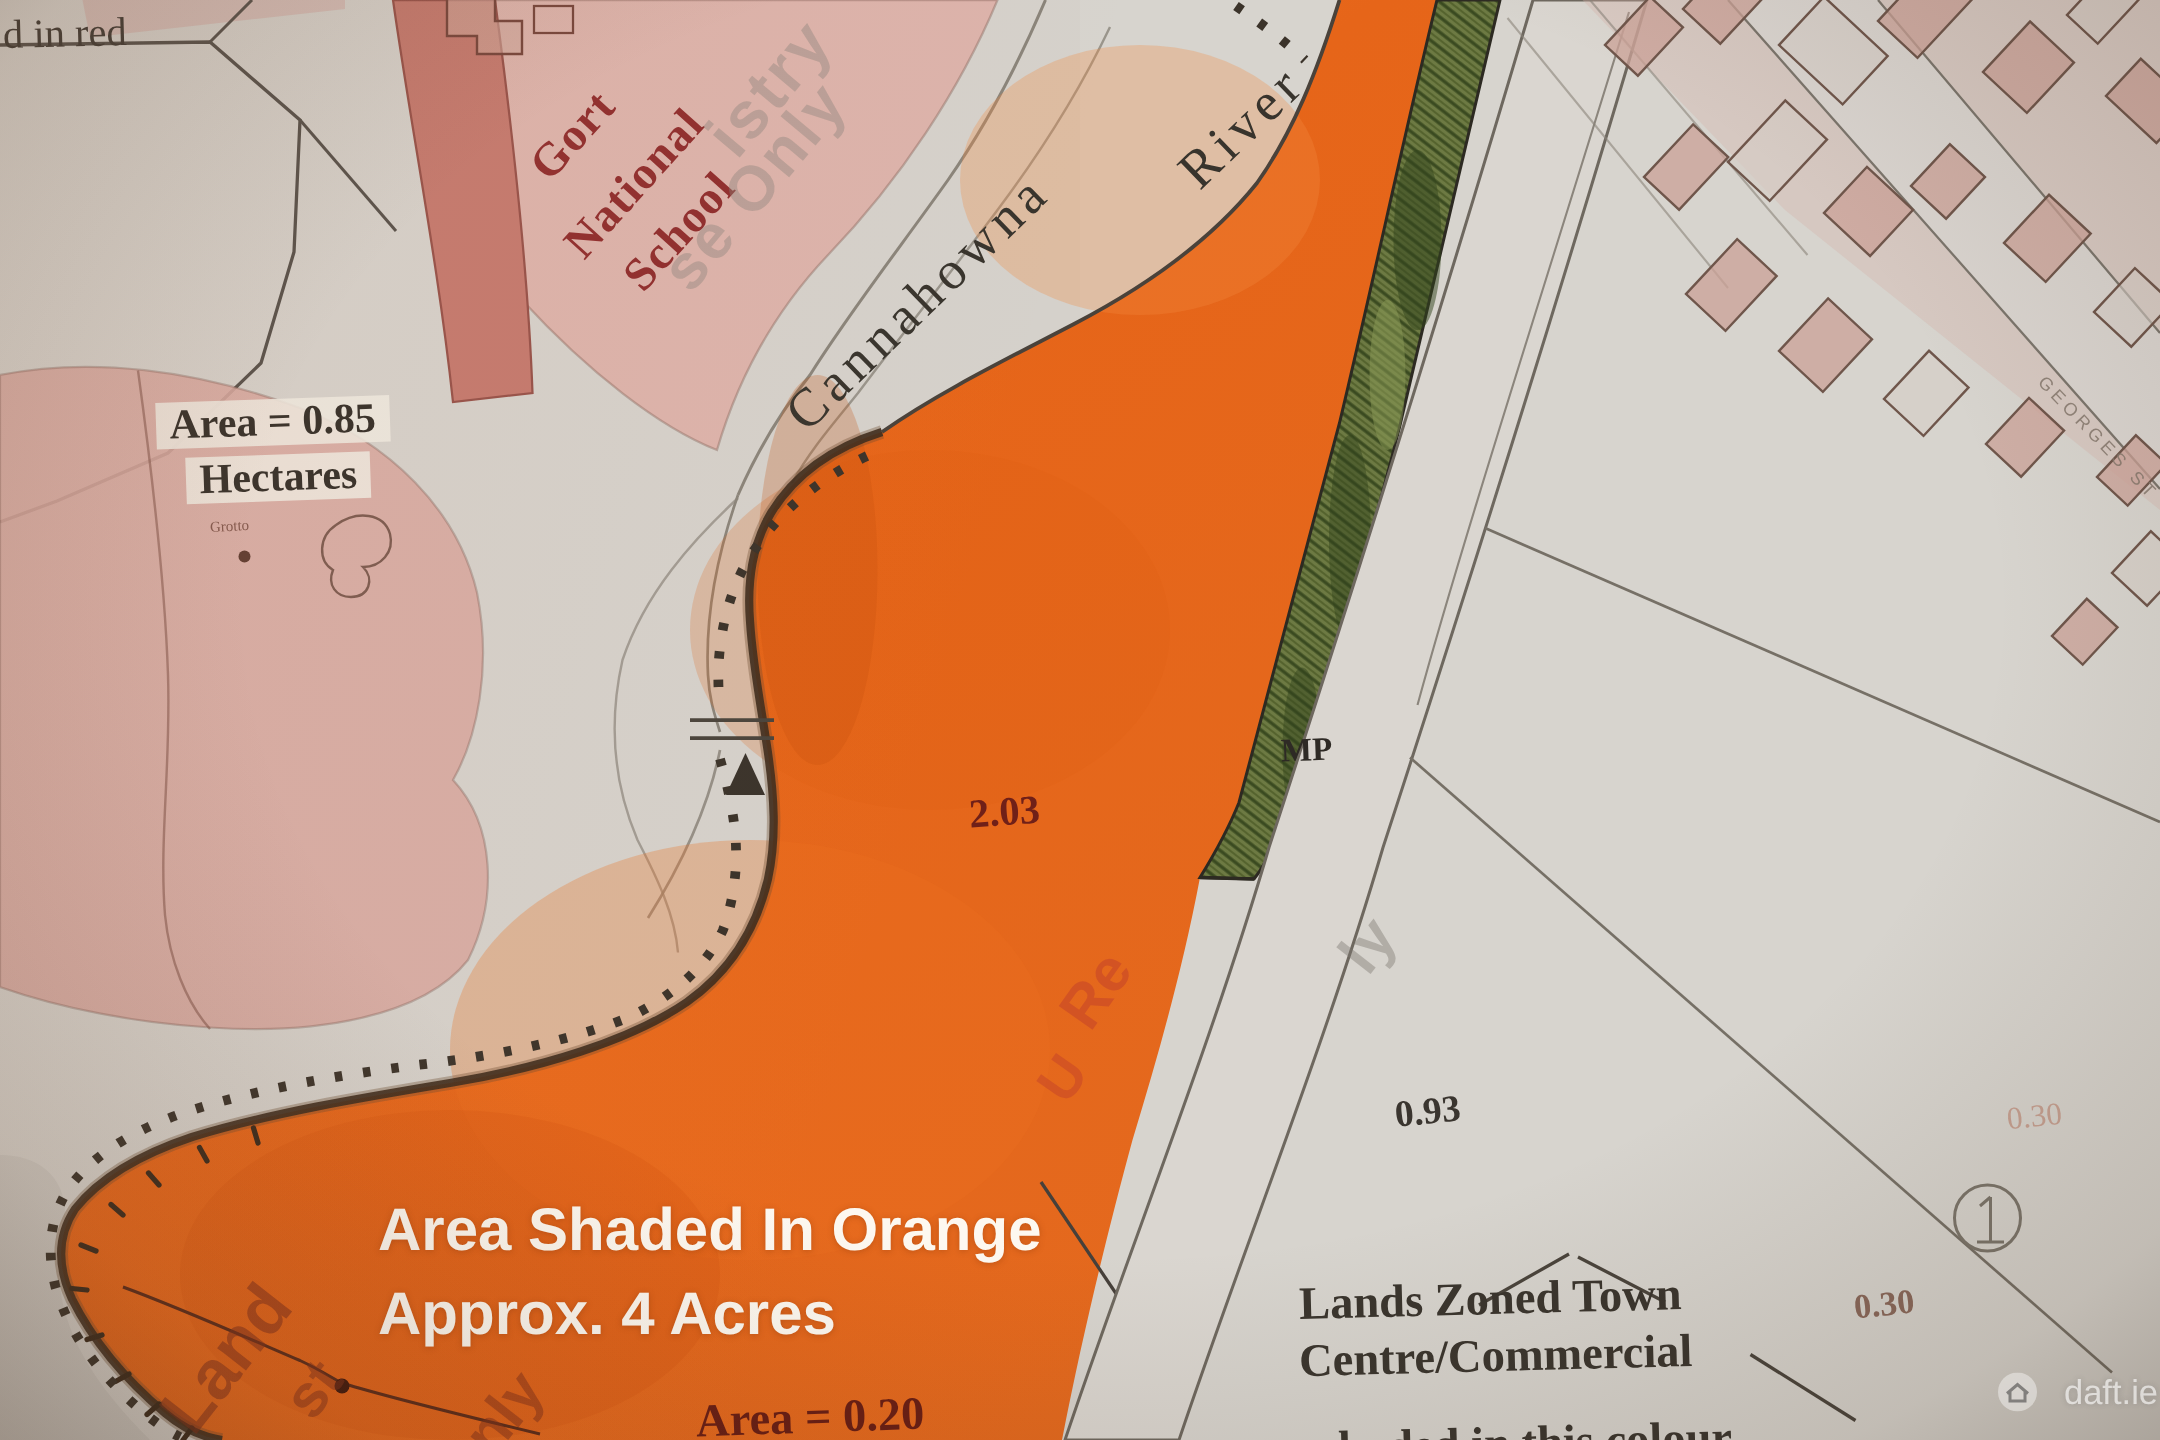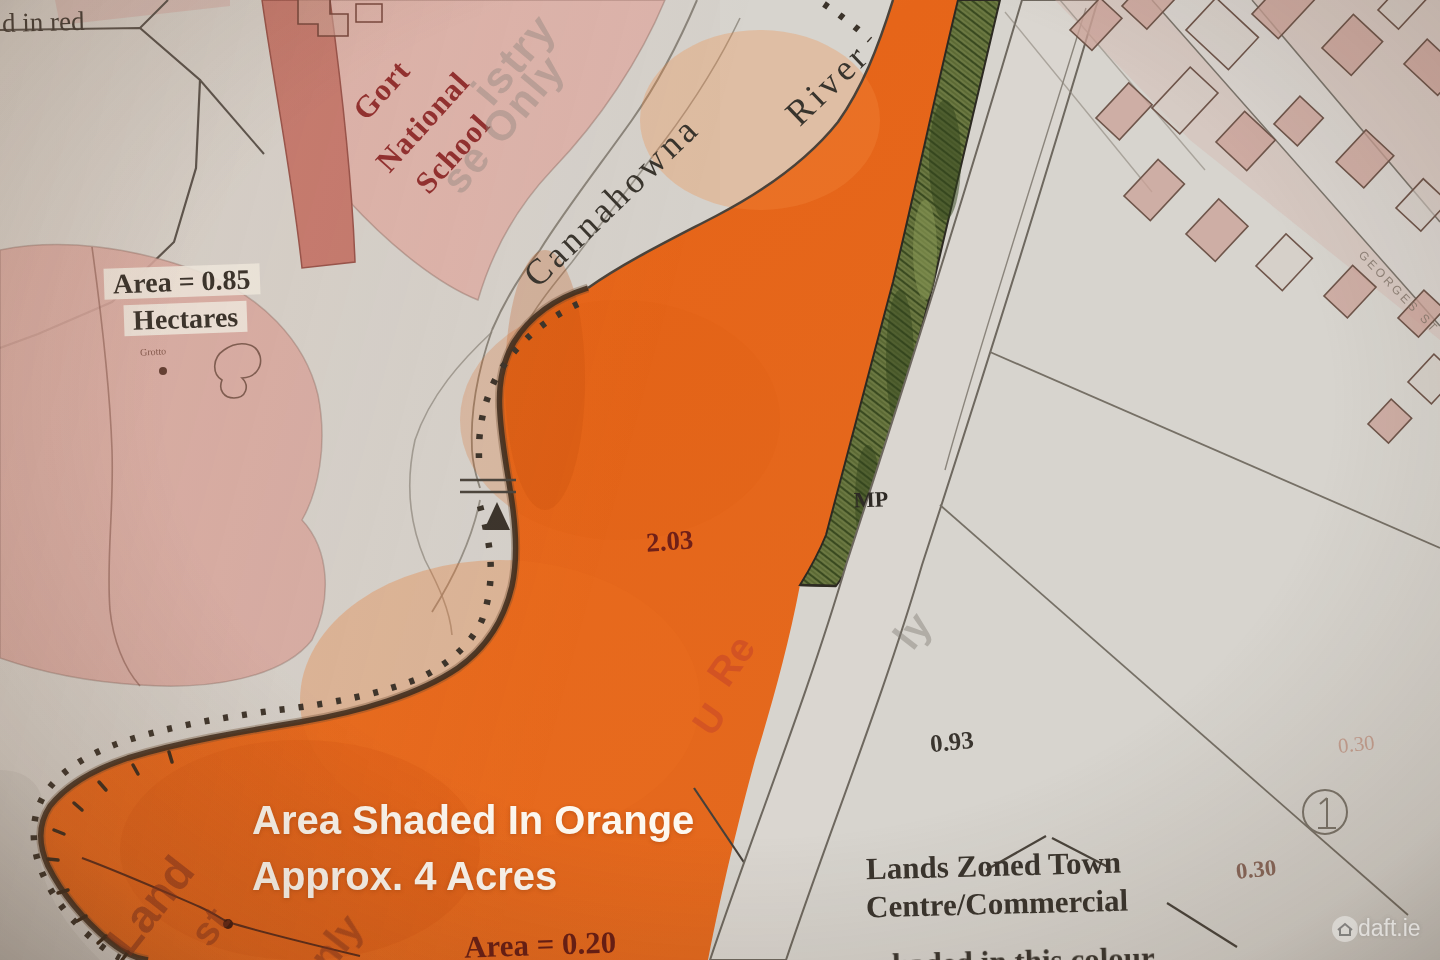--- a/index.html
+++ b/index.html
@@ -4,21 +4,21 @@
 <style>
   html,body{margin:0;padding:0;background:#222;}
   .scene{position:relative;width:1440px;height:960px;overflow:hidden;background:#d5d1cb;}
   .blurwrap{position:absolute;inset:0;filter:blur(0.5px) saturate(1.04);}
   .lbl{position:absolute;white-space:nowrap;line-height:1.04;}
   .serif{font-family:"Liberation Serif","DejaVu Serif",serif;}
   .sans{font-family:"Liberation Sans","DejaVu Sans",sans-serif;}
   .overlay{position:absolute;inset:0;pointer-events:none;}
   .vignette{background:radial-gradient(ellipse at 52% 42%, rgba(255,255,255,0) 55%, rgba(66,44,24,0.14) 84%, rgba(48,30,14,0.30) 100%);}
   .tint{background:linear-gradient(105deg, rgba(210,150,110,0.10), rgba(255,255,255,0) 45%);}
-  .daft{position:absolute;left:1332px;top:915px;display:flex;align-items:center;gap:0;opacity:0.75;}
+  .daft{position:absolute;left:1332px;top:915px;display:flex;gap:18px;opacity:0.75;}
   .daft span{font-size:23px;color:rgba(255,255,255,0.8);text-shadow:0 0 4px rgba(80,80,80,0.4);}
 </style>
 </head>
 <body>
 
 <div class="scene">
  <div class="blurwrap">
 
   <svg width="1440" height="960" viewBox="0 0 1440 960" style="position:absolute;left:0;top:0;">
     <defs>

